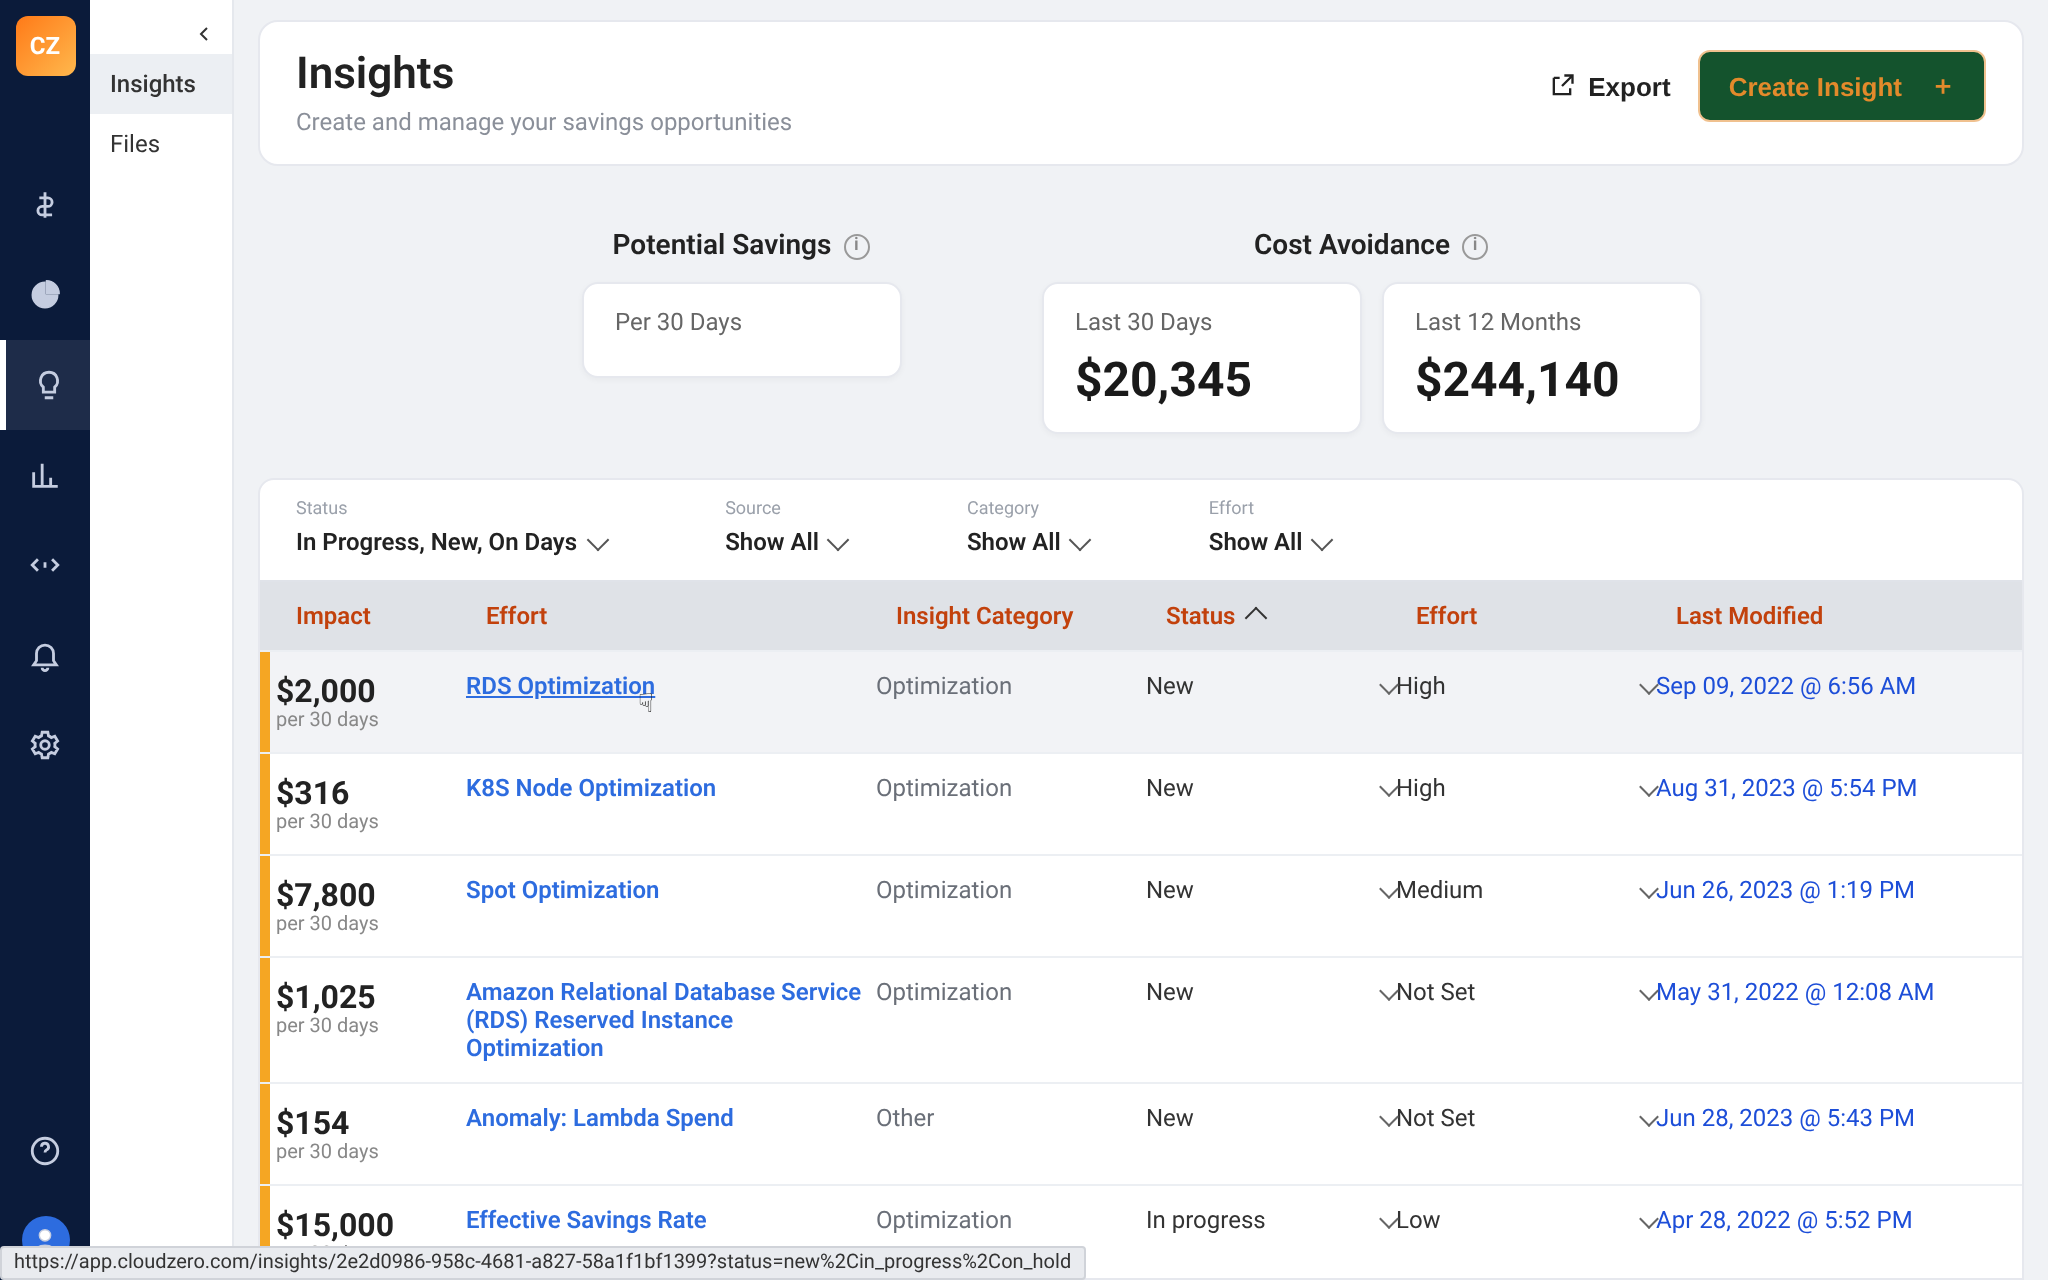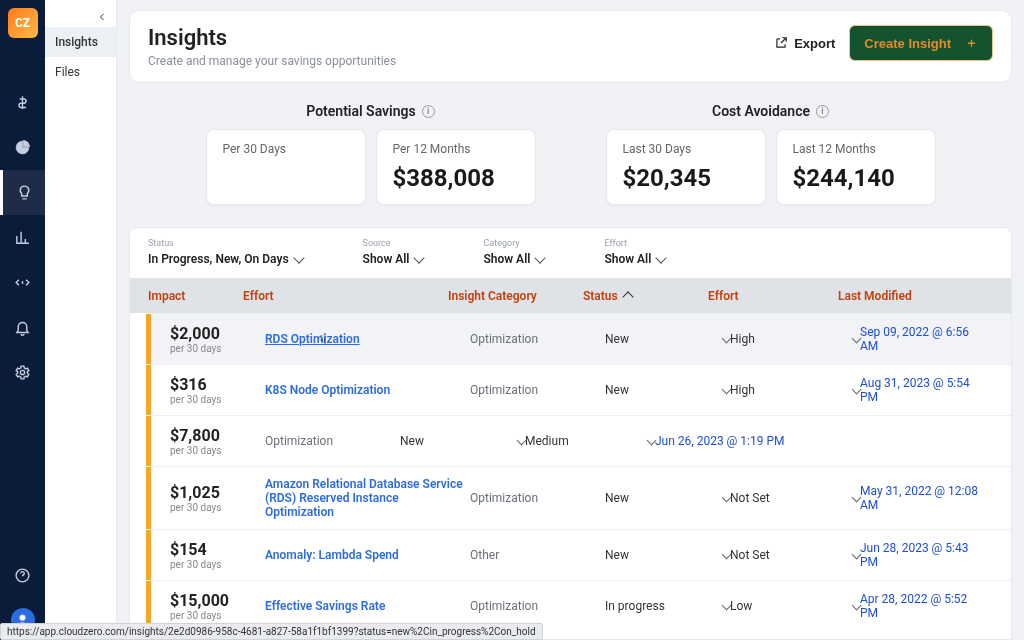--- a/index.html
+++ b/index.html
@@ -49,21 +49,21 @@
 
   .thead { display:flex; background:#dfe2e7; font-size:12px; color:#c2410c; font-weight:600; padding:10px 18px 10px 18px; border-top:1px solid #e0e3e9; }
   .col-impact { width:95px; }
   .col-title { width:205px; }
   .col-cat { width:135px; }
   .col-status { width:125px; }
   .col-effort { width:130px; }
   .col-mod { flex:1; }
 
   .tbody { overflow-y:auto; flex:1; }
-  .row { display:flex; align-items:center; padding:10px 24px; border-top:1px solid #eceff3; font-size:12px; position:relative;margin-left:16px; }
+  .row { display:flex; padding:10px 8px; border-top:1px solid #eceff3; font-size:12px; position:relative; }
   .row .accent { position:absolute; left:0; top:0; bottom:0; width:5px; background:#f5a623; }
   .row.selected { background:#f2f3f6; }
   .impact-amt { font-size:16px; font-weight:700; color:#222; }
   .impact-per { font-size:10px; color:#888; }
   .title-link { color:#2d6cdf; font-weight:600; cursor:pointer; }
   .row.selected .title-link { text-decoration: underline; }
   .cat-text { color:#6a6f78; }
   .status-wrap, .effort-wrap { display:flex; align-items:center; gap:22px; color:#333; }
   .mod-text { color:#1d4ed8; }
   .arrow-up { width:8px; height:8px; border-left:1.5px solid #333; border-top:1.5px solid #333; transform:rotate(45deg); display:inline-block; margin-left:6px; margin-bottom:-1px; }
@@ -153,33 +153,29 @@
         <span>Export</span>
       </button>
       <button class="create-btn">
         <span>Create Insight</span>
         <span>＋</span>
       </button>
     </div>
   </div>
 
   <div class="summary">
-    <div style="flex:1; display:flex; justify-content:center; gap:70px;">
+    <div style="flex:1; display:flex; justify-content:center; gap:70px;margin-top:12px;">
       <div class="summary-col">
         <div class="summary-header">
           <span>Potential Savings</span>
             <span class="info-circle">i</span>
         </div>
         <div class="summary-group">
           <div class="card">
             <div class="label">Per 30 Days</div>
-          </div>
-          <div class="card">
-            <div class="label">Per 12 Months</div>
-            <div class="value">$388,008</div>
           </div>
         </div>
       </div>
       <div class="summary-col">
         <div class="summary-header">
           <span>Cost Avoidance</span>
             <span class="info-circle">i</span>
         </div>
         <div class="summary-group">
           <div class="card">
@@ -288,20 +284,23 @@
             </div>
     </div>
     <div class="col-mod mod-text">Aug 31, 2023 @ 5:54 PM</div>
   </div>
         <div class="row">
     <div class="accent"></div>
     <div class="col-impact">
       <div class="impact-amt">$7,800</div>
       <div class="impact-per">per 30 days</div>
     </div>
+    <div class="col-title">
+      <span class="title-link">Spot Optimization</span>
+    </div>
     <div class="col-cat cat-text">Optimization</div>
     <div class="col-status">
       <div class="status-wrap">
               <span>New</span>
               <span style="flex:1"></span>
               <span class="schev"></span>
             </div>
     </div>
     <div class="col-effort">
       <div class="effort-wrap">

